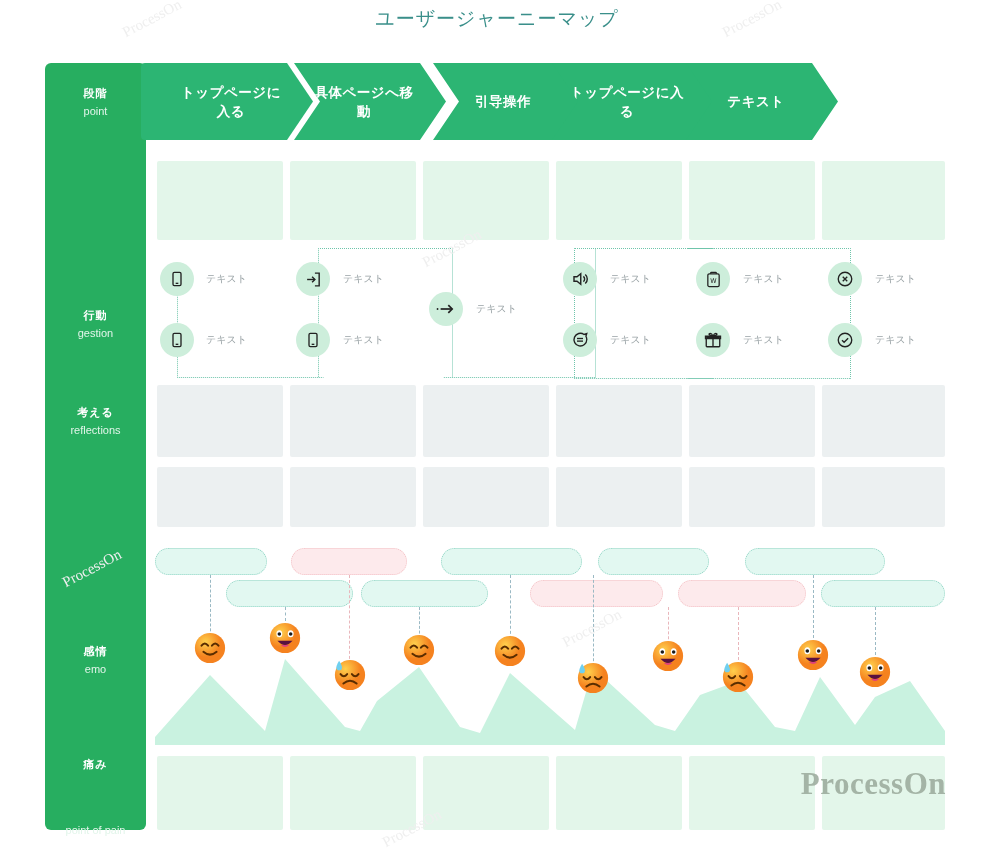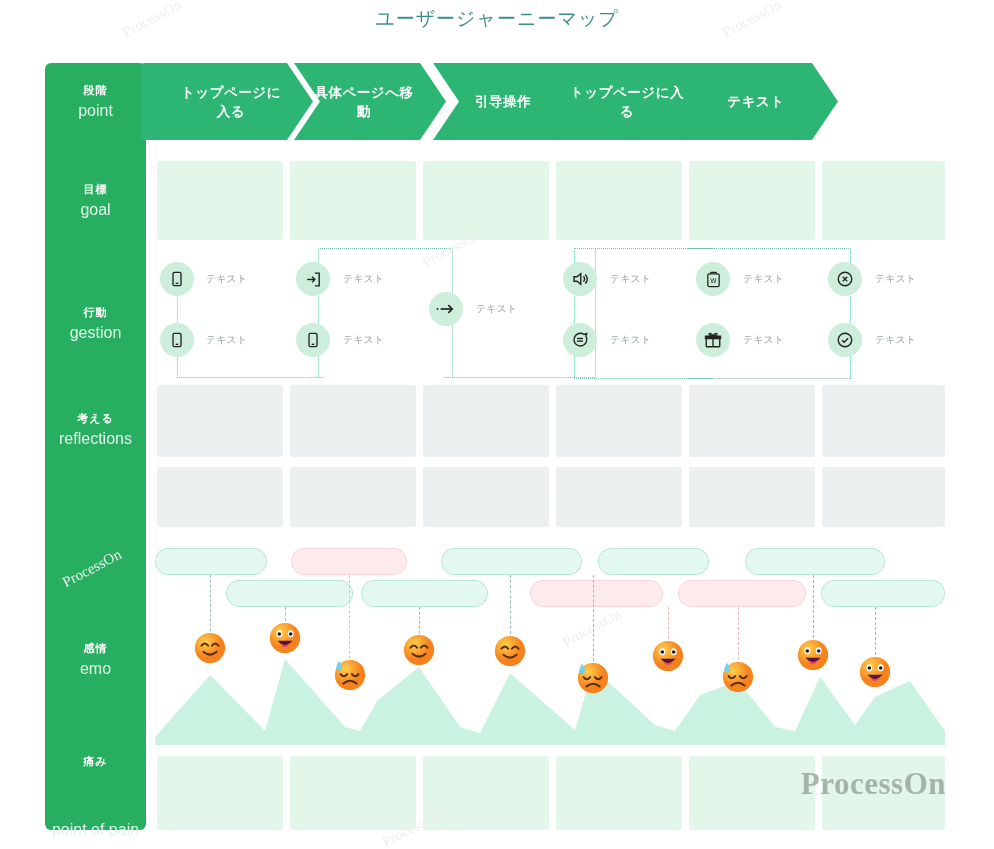--- a/index.html
+++ b/index.html
@@ -25,21 +25,21 @@
     position:absolute;left:45px;top:63px;width:101px;height:767px;
     background:#27ae60;border-radius:6px;
   }
   .side-row{
     position:absolute;left:0;width:101px;
     display:flex;flex-direction:column;align-items:center;justify-content:center;
     color:#ffffff;
   }
   .side-jp{font-size:11px;font-weight:bold;letter-spacing:1px;line-height:16px;
            font-family:"DejaVu Sans","Liberation Sans",sans-serif;}
-  .side-en{font-size:16px;color:#e2f5ea;margin-top:3px;font-weight:normal;}
+  .side-en{font-size:11px;color:#e2f5ea;margin-top:3px;font-weight:normal;}
 
   
   .chev{
     position:absolute;top:63px;height:77px;
     background:#2cb573;
     display:flex;align-items:center;justify-content:center;
     color:#fff;font-weight:bold;font-size:13.5px;line-height:19px;
     text-align:center;
     font-family:"DejaVu Sans","Liberation Sans",sans-serif;
     letter-spacing:.5px;
@@ -107,29 +107,25 @@
 
 <div id="root">
 
   <div class="title">ユーザージャーニーマップ</div>
 
   <div class="sidebar">
     <div class="side-row" style="top:0px;height:77px;">
       <div class="side-jp">段階</div>
       <div class="side-en">point</div>
     </div>
-    <div class="side-row" style="top:92px;height:90px;">
-      <div class="side-jp">目標</div>
-      <div class="side-en">goal</div>
-    </div>
     <div class="side-row" style="top:195px;height:130px;">
       <div class="side-jp">行動</div>
       <div class="side-en">gestion</div>
     </div>
-    <div class="side-row" style="top:321px;height:90px;justify-content:center;">
+    <div class="side-row" style="top:312px;height:90px;justify-content:center;">
       <div class="side-jp">考える</div>
       <div class="side-en">reflections</div>
     </div>
     <div class="side-row" style="top:492px;height:208px;">
       <div class="side-jp">感情</div>
       <div class="side-en">emo</div>
     </div>
     <div class="side-row" style="top:700px;height:67px;gap:48px;">
       <div class="side-jp">痛み</div>
       <div class="side-en">point of pain</div>

